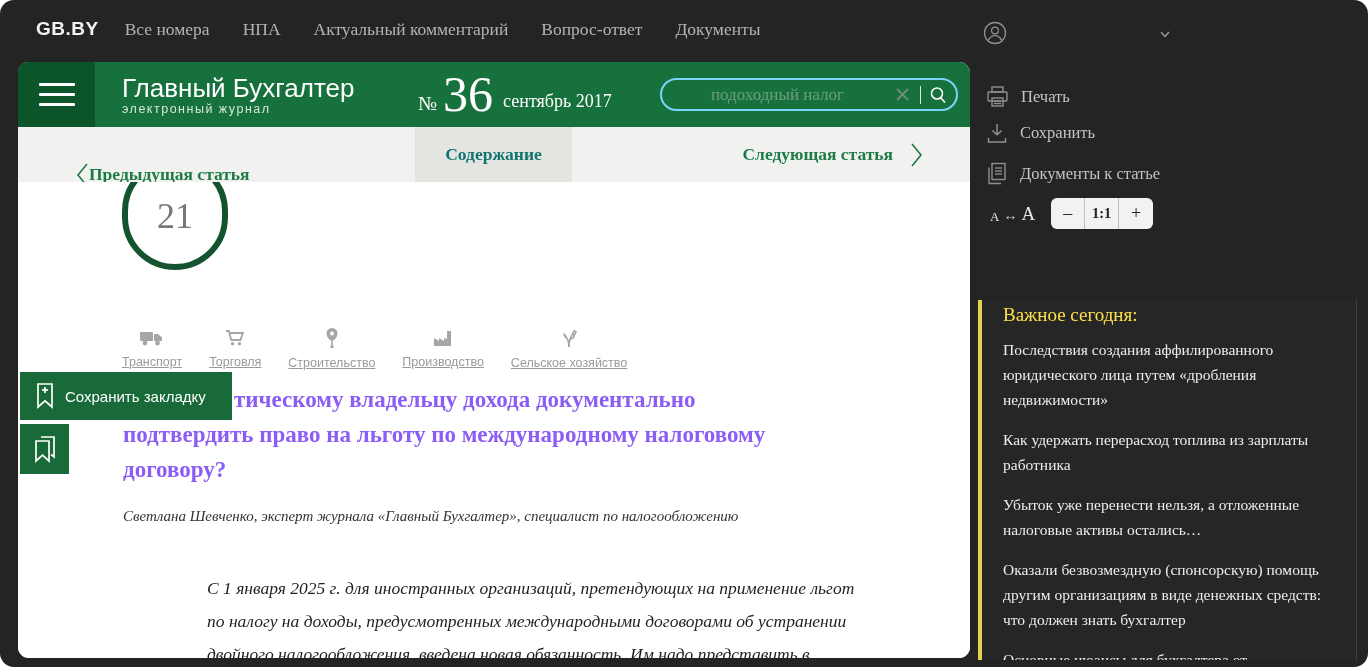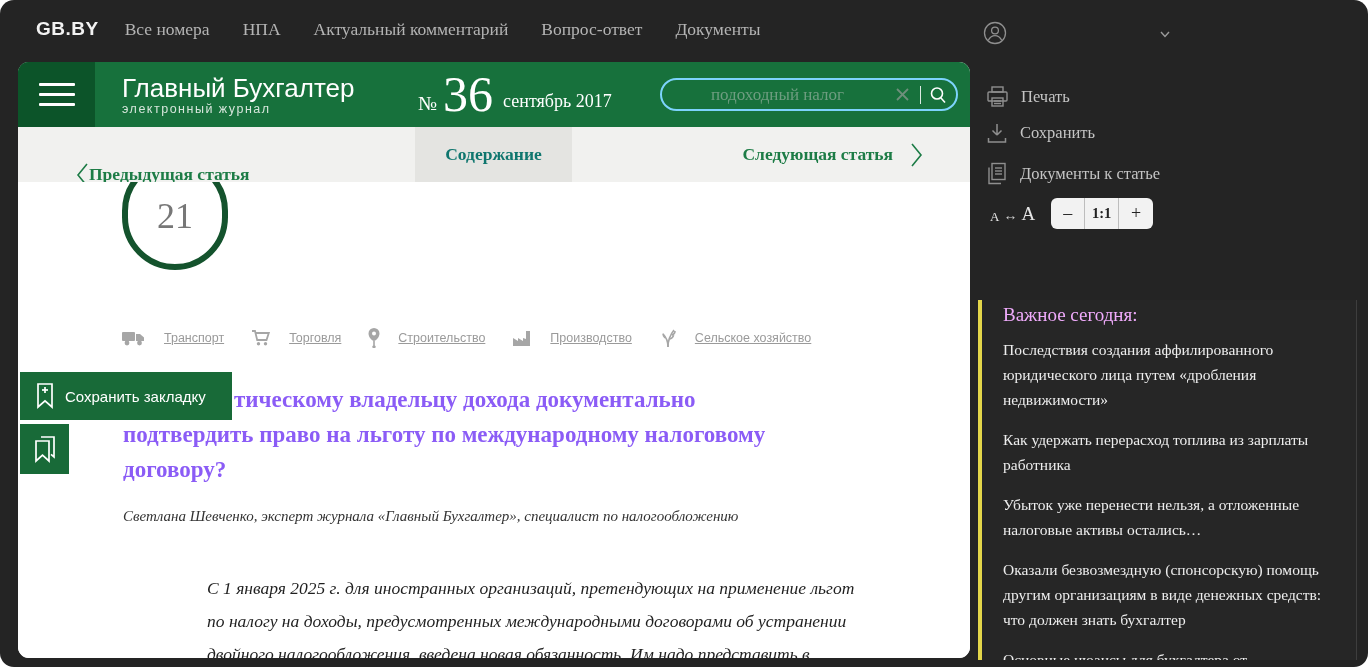--- a/index.html
+++ b/index.html
@@ -52,21 +52,21 @@
   .artnav-next { position:absolute; right:47px; top:0; height:55px; display:flex; align-items:center; gap:17px;
                  color:#1d7c46; font-weight:bold; font-size:17.5px; cursor:pointer; }
 
   
   .article { position:relative; height:486px; background:#ffffff; overflow:hidden; }
   .page-badge { position:absolute; left:104px; top:-24px; width:106px; height:112px;
                 border:6px solid #14532d; border-radius:53px; display:flex; align-items:center;
                 justify-content:center; }
   .page-badge span { font-size:36px; color:#777777; margin-top:4px; }
   .cats { position:absolute; left:104px; top:146px; display:flex; align-items:center; gap:27px; }
-  .cat { display:flex; align-items:center; gap:18px; cursor:pointer; }
+  .cat { display:flex; align-items:center; gap:8px; cursor:pointer;flex-direction:column; }
   .cat-label { font-family:"Liberation Sans", sans-serif; font-size:12.5px; color:#9a9a9a;
                text-decoration:underline; }
   .title { position:absolute; left:105px; top:200px; width:800px; font-weight:bold;
            font-size:23px; line-height:35px; color:#8b5cf6; }
   .title-spacer { display:inline-block; width:111px; }
   .author { position:absolute; left:105px; top:326px; font-style:italic; font-size:15px; color:#333333; }
   .intro { position:absolute; left:189px; top:390px; width:690px; font-style:italic;
            font-size:17.5px; line-height:33px; color:#1f1f1f; }
 
   
@@ -88,21 +88,21 @@
   .aa .a-big { font-size:19px; }
   .size-group { display:flex; margin-left:16px; border-radius:6px; overflow:hidden; }
   .size-btn { width:34px; height:31px; background:#f2f2f2; color:#222; display:flex; align-items:center;
               justify-content:center; cursor:pointer; border-right:1px solid #bdbdbd; font-size:18px; }
   .size-btn:last-child { border-right:none; }
   .size-btn.reset { font-size:14.5px; font-weight:bold; }
 
   .important { position:absolute; left:8px; right:11px; top:238px; bottom:7px;
                border-left:4px solid #e3d64a; border-right:1px solid #3e3e3e;
                padding:4px 16px 0 21px; overflow:hidden; background:#262626; }
-  .important-title { font-size:19px; color:#f0abfc; margin-bottom:11px; }
+  .important-title { font-size:19px; color:#fde047; margin-bottom:11px; }
   .important-item { font-size:15.5px; line-height:25px; color:#ededed; margin-bottom:15px; cursor:pointer; }
 
   svg { display:block; }
 </style>
 </head>
 <body>
 
 <div class="frame">
 
   <div class="topnav">

